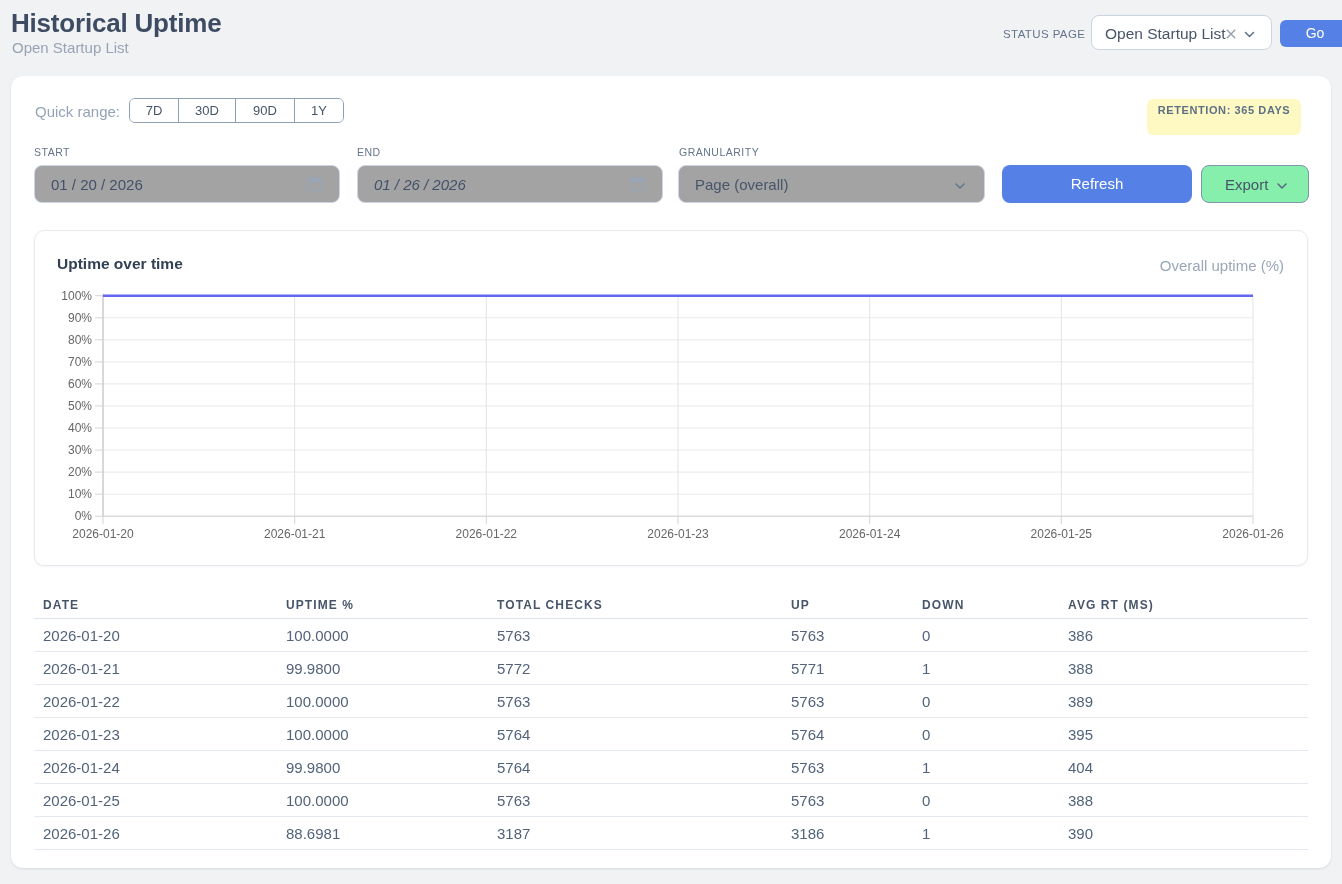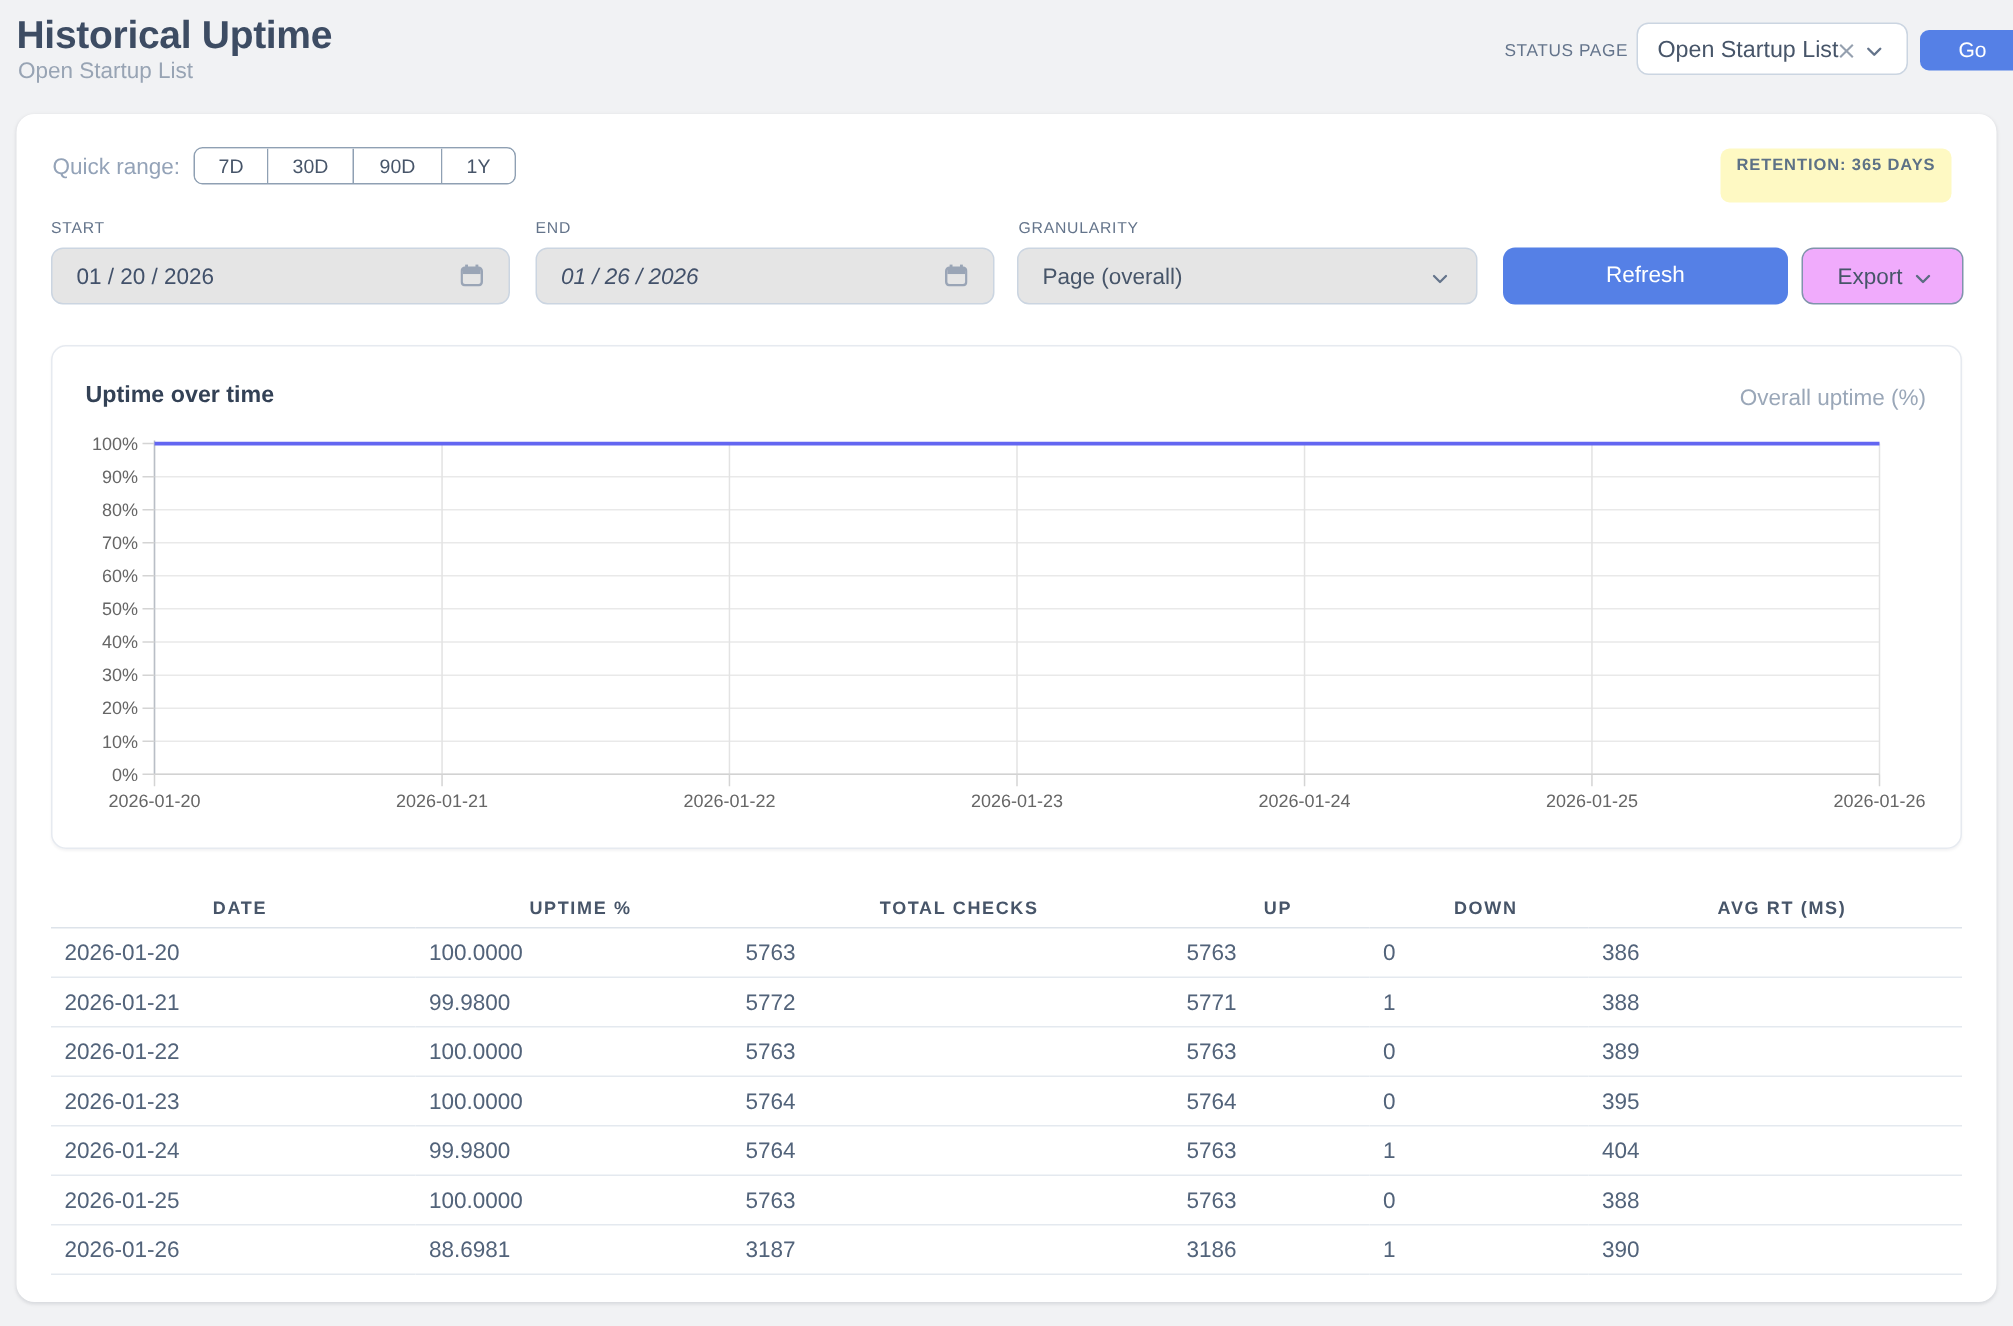--- a/index.html
+++ b/index.html
@@ -24,35 +24,35 @@
 .card { left:11px; top:76px; width:1320px; height:792px; background:#fff; border-radius:12px; box-shadow:0 1px 3px rgba(16,24,40,.08), 0 1px 2px rgba(16,24,40,.04); }
 
 .qr-label { left:24px; top:27px; font-size:15px; color:#94a3b8; }
 .btngroup { left:118px; top:22px; height:25px; display:flex; border:1px solid #8fa0b3; border-radius:6px; overflow:hidden; }
 .btngroup div { font-size:13px; color:#475569; text-align:center; line-height:23px; border-right:1px solid #8fa0b3; background:#fff; }
 .btngroup div:last-child { border-right:none; }
 .bg1{width:49px;} .bg2{width:57px;} .bg3{width:59px;} .bg4{width:48px;}
 .badge { left:1136px; top:23px; width:154px; height:36px; background:#fef9c3; border-radius:6px; font-size:11px; font-weight:700; color:#5d7186; letter-spacing:0.6px; text-align:center; line-height:22px; }
 
 .flabel { top:70px; font-size:10.5px; color:#64748b; letter-spacing:0.5px; }
-.input { top:89px; height:38px; background:#e5e5e5; border:1px solid #cbd5e1; border-radius:8px; }
+.input { top:89px; height:38px; background:#a3a3a3; border:1px solid #cbd5e1; border-radius:8px; }
 .input .val { position:absolute; left:16px; top:10px; font-size:15px; color:#42516a; }
 .calicon { position:absolute; right:17px; top:10px; width:15px; height:15px; }
 .chev { position:absolute; width:12px; height:12px; }
 .refresh { left:991px; top:89px; width:190px; height:38px; background:#5580e6; border-radius:8px; color:#fff; font-size:15px; text-align:center; line-height:38px; }
-.export { left:1190px; top:89px; width:108px; height:38px; background:#f0abfc; border:1px solid #8094ab; border-radius:8px; font-size:15px; color:#475569; }
+.export { left:1190px; top:89px; width:108px; height:38px; background:#86efac; border:1px solid #8094ab; border-radius:8px; font-size:15px; color:#475569; }
 
 
 .chartcard { left:23px; top:154px; width:1274px; height:336px; background:#fff; border:1px solid #e6eaf0; border-radius:10px; box-shadow:0 1px 2px rgba(16,24,40,.05); }
 .ct1 { left:22px; top:24px; font-size:15.5px; font-weight:700; color:#334155; }
 .ct2 { right:23px; top:26px; font-size:15px; color:#9aa7b8; }
 
 
 table.t { position:absolute; left:23px; top:516px; width:1274px; border-collapse:collapse; table-layout:fixed; }
-table.t th { font-size:12px; font-weight:700; color:#475569; letter-spacing:1.1px; text-align:center; padding:6px 0 6px 9px; border-bottom:1px solid #dde3ea; }
+table.t th { font-size:12px; font-weight:700; color:#475569; letter-spacing:1.1px; text-align:left; padding:6px 0 6px 9px; border-bottom:1px solid #dde3ea; }
 table.t td { font-size:15px; color:#52637a; height:33px; padding:0 0 0 9px; border-bottom:1px solid #e4e9ef; }
 </style>
 </head>
 <body>
   <div class="abs h1">Historical Uptime</div>
   <div class="abs sub">Open Startup List</div>
   <div class="abs splabel">STATUS PAGE</div>
   <div class="abs spselect">
     <span class="txt">Open Startup List</span>
     <svg style="position:absolute; left:134px; top:13px; width:10px; height:10px;" viewBox="0 0 10 10" fill="none">

